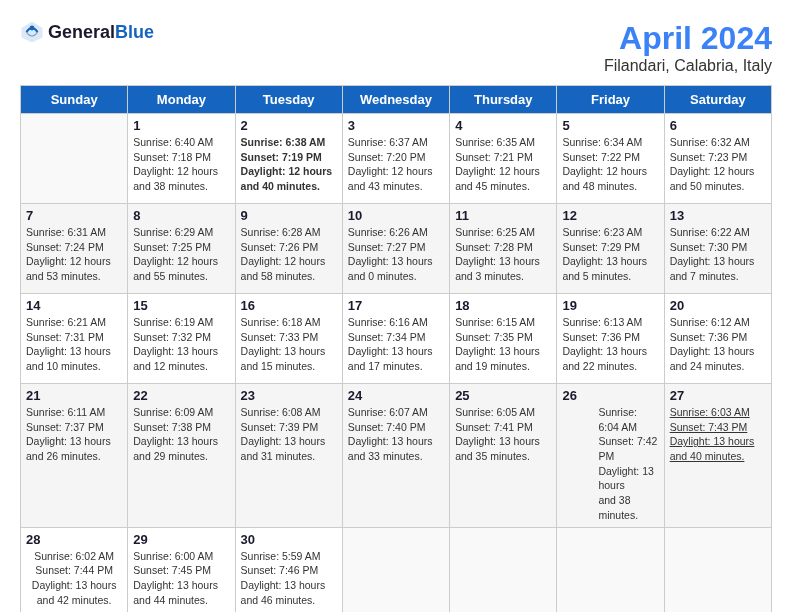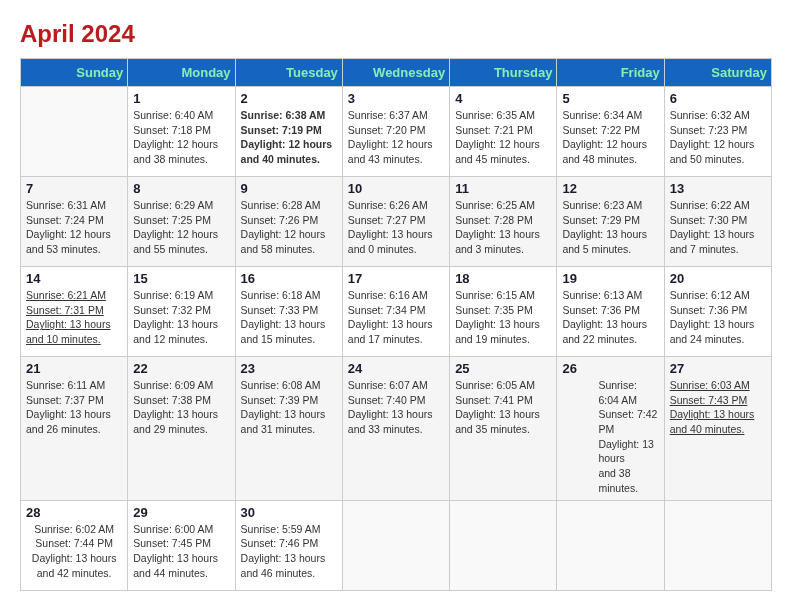--- a/index.html
+++ b/index.html
@@ -22,40 +22,40 @@
       gap: 4px;
     }
     .logo-icon {
       width: 24px;
       height: 24px;
     }
     .title-section {
       text-align: right;
     }
     .month-title {
-      font-size: 24px;
+      font-size: 32px;
       font-weight: bold;
-      color: #b91c1c;
+      color: #3b82f6;
     }
     .location {
       font-size: 16px;
       color: #333;
     }
     table {
       width: 100%;
       border-collapse: collapse;
       table-layout: fixed;
     }
     thead tr th {
       background-color: #1565c0;
-      color: #86efac;
+      color: #ffffff;
       font-size: 13px;
       font-weight: bold;
       padding: 6px 4px;
-      text-align: right;
+      text-align: center;
       border: 1px solid #ccc;
     }
     tbody tr td {
       vertical-align: top;
       border: 1px solid #ccc;
       padding: 4px 5px;
       font-size: 11px;
       color: #333;
       height: 90px;
     }
@@ -78,22 +78,34 @@
       color: #333;
     }
     .empty-cell {
       background-color: #f9f9f9 !important;
     }
   </style>
 </head>
 <body>
 
 <div class="header">
+  <div class="logo">
+    <svg class="logo-icon" viewBox="0 0 30 30" xmlns="http://www.w3.org/2000/svg">
+      <polygon points="15,2 28,10 28,22 15,28 2,22 2,10" fill="#1565c0" opacity="0.15"></polygon>
+      <path d="M8,15 Q15,5 22,15" stroke="#1565c0" stroke-width="2.5" fill="none"></path>
+      <path d="M8,15 Q15,25 22,15" stroke="#1a6496" stroke-width="1.5" fill="none" opacity="0.6"></path>
+      <circle cx="15" cy="10" r="3" fill="#1565c0"></circle>
+    </svg>
+    <div>
+      <span style="font-size:18px;font-weight:bold;color:#1a1a2e;">General</span><span style="font-size:18px;font-weight:bold;color:#1565c0;">Blue</span>
+    </div>
+  </div>
   <div class="title-section">
     <div class="month-title">April 2024</div>
+    <div class="location">Filandari, Calabria, Italy</div>
   </div>
 </div>
 
 <table>
   <thead>
     <tr>
     <th>Sunday</th>
         <th>Monday</th>
         <th>Tuesday</th>
         <th>Wednesday</th>
@@ -195,21 +207,21 @@
           <span class="day-number">13</span>
           <div class="day-info" style="white-space: pre-line;">Sunrise: 6:22 AM
 Sunset: 7:30 PM
 Daylight: 13 hours
 and 7 minutes.</div>
         </td>
       </tr>
       <tr>
         <td>
           <span class="day-number">14</span>
-          <div class="day-info" style="white-space: pre-line; text-decoration: underline;">Sunrise: 6:21 AM
+          <div class="day-info" style="white-space: pre-line;">Sunrise: 6:21 AM
 Sunset: 7:31 PM
 Daylight: 13 hours
 and 10 minutes.</div>
         </td>
         <td>
           <span class="day-number">15</span>
           <div class="day-info" style="white-space: pre-line;">Sunrise: 6:19 AM
 Sunset: 7:32 PM
 Daylight: 13 hours
 and 12 minutes.</div>

